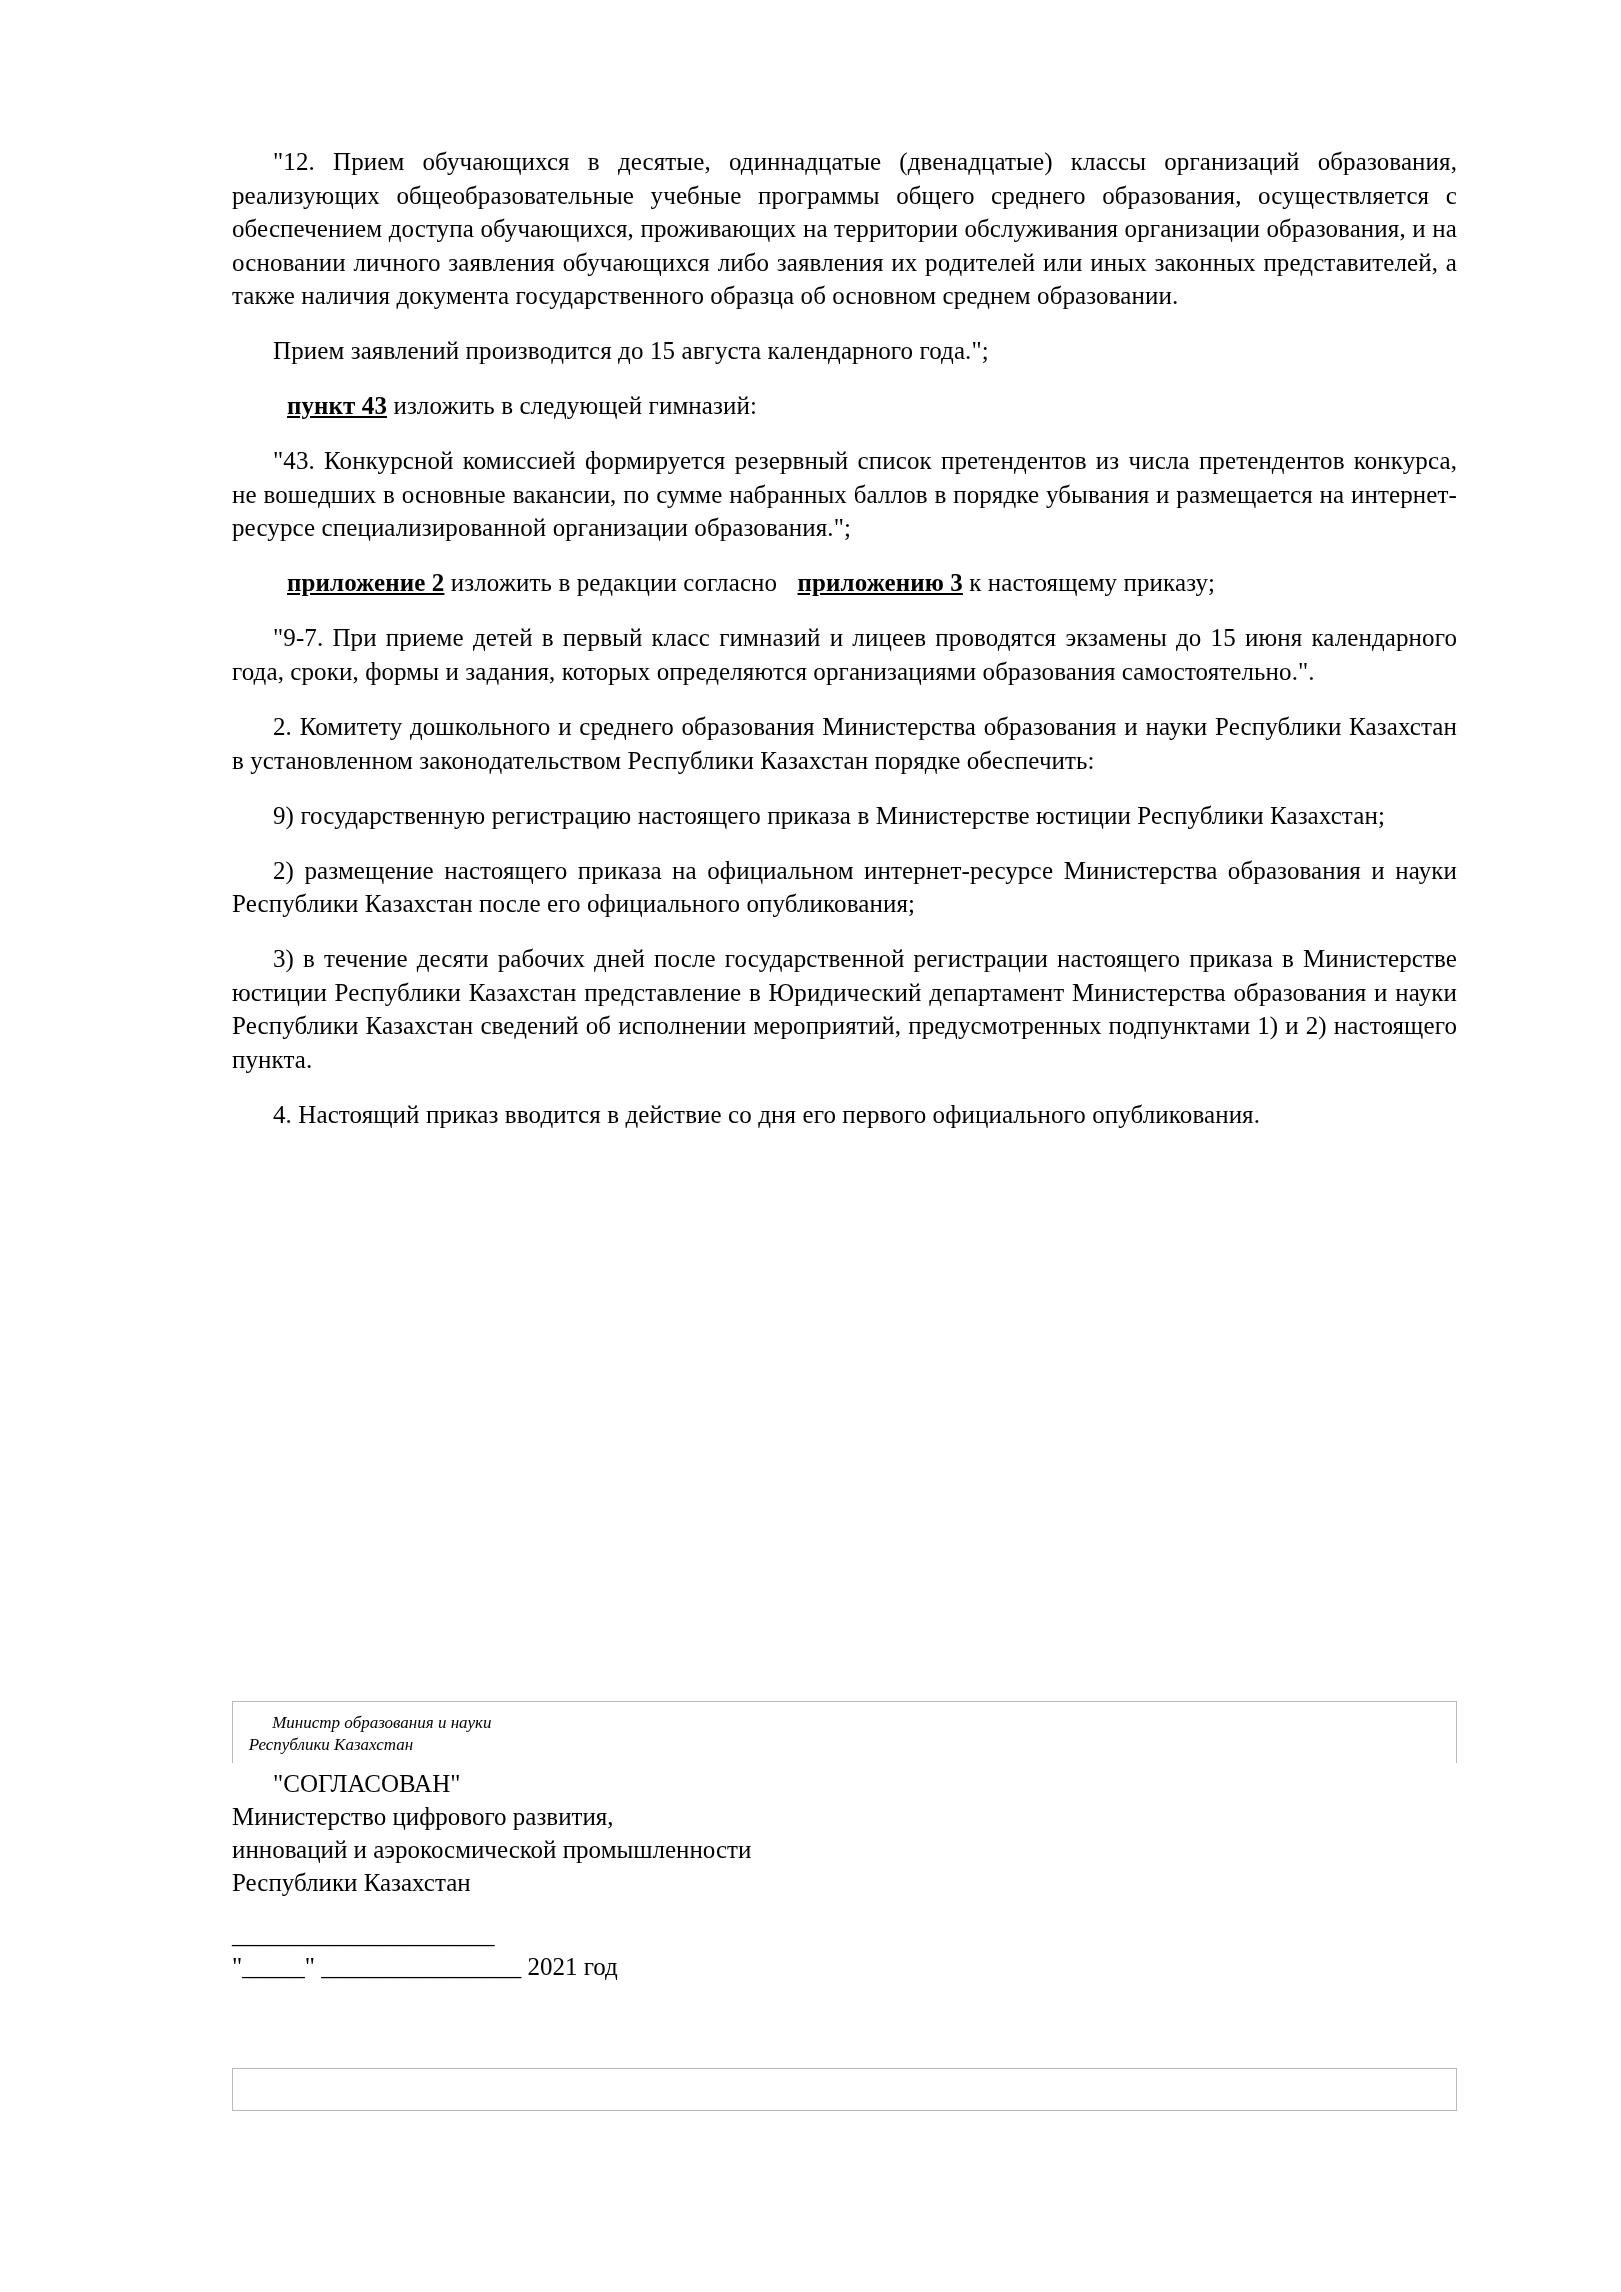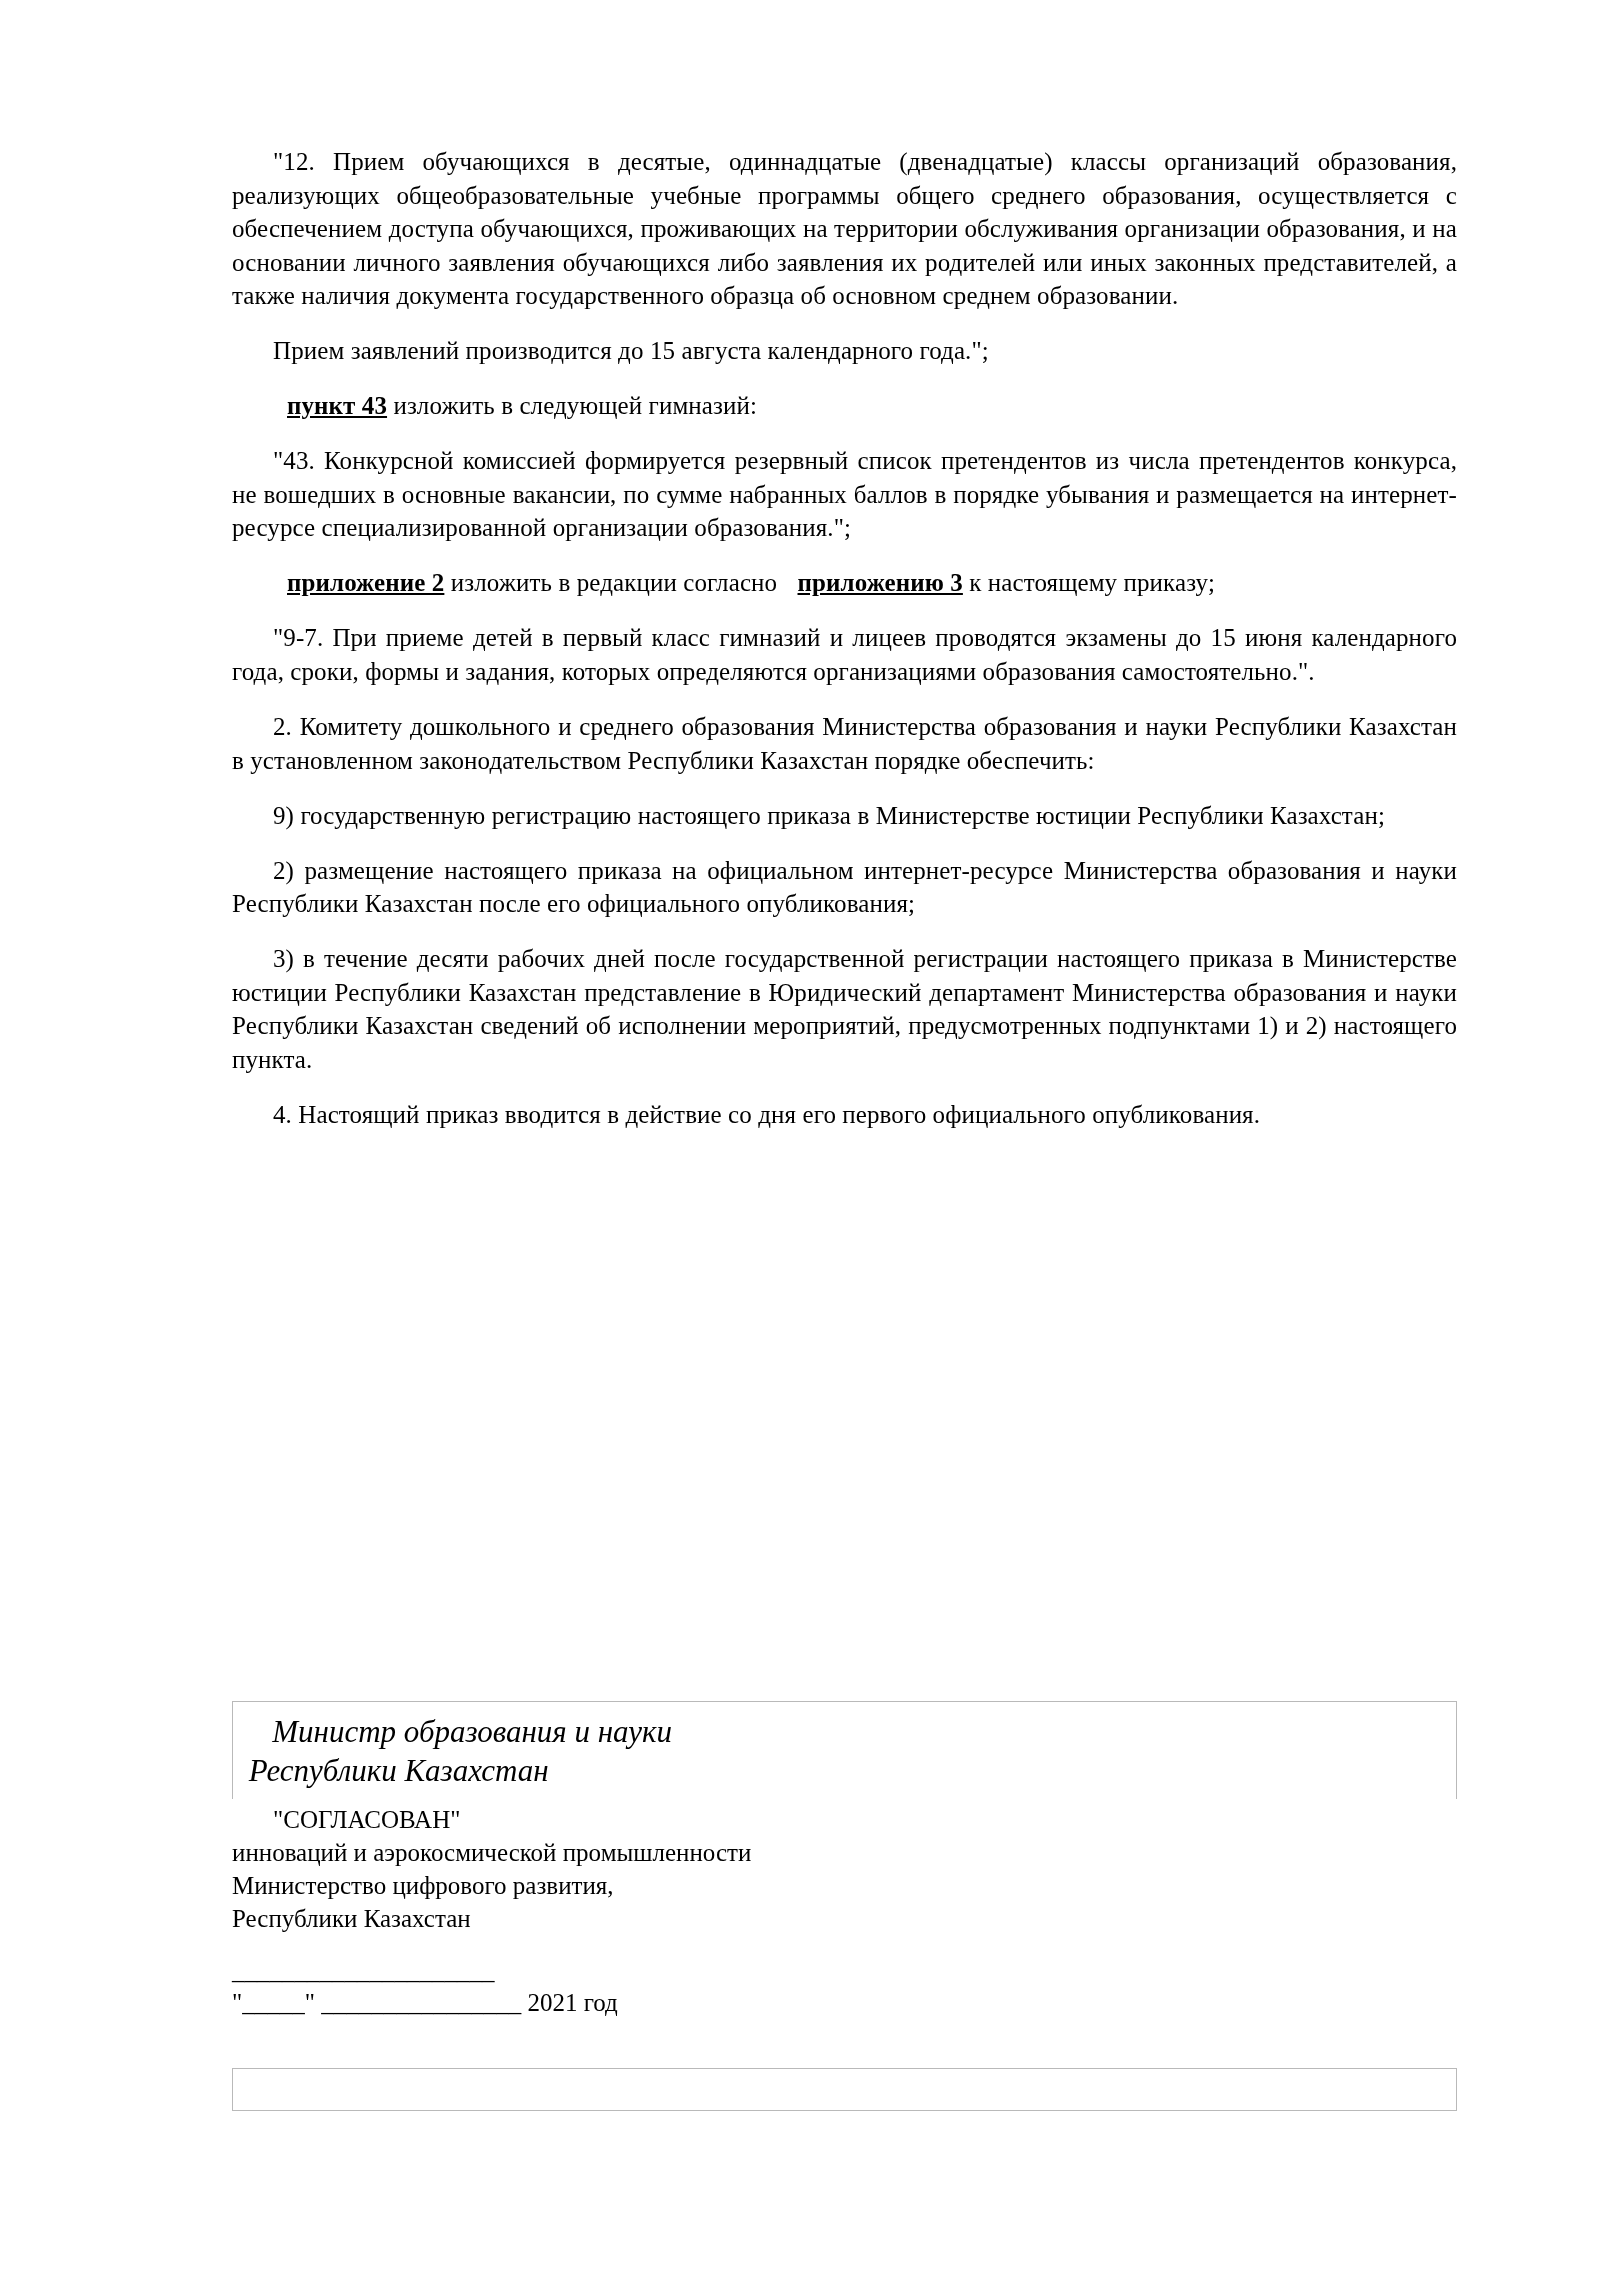--- a/index.html
+++ b/index.html
@@ -49,21 +49,21 @@
     left: 232px;
     top: 1701px;
     width: 1225px;
   }
   .sig-table {
     border: 1px solid #b9b9b9;
     border-bottom: none;
     padding: 9.8px 15.7px 7.8px 15.7px;
   }
   .sig-table .minister-line {
-    font-size: 31px;
+    font-size: 17px;
     font-style: italic;
     line-height: 1.28;
     text-indent: 23.5px;
   }
   .sig-table .minister-line.second {
     text-indent: 0;
   }
   .approve-block {
     font-size: 25px;
     line-height: 1.32;
@@ -126,22 +126,22 @@
 
   </div>
 
   <div class="sig-block">
     <div class="sig-table">
       <div class="minister-line">Министр образования и науки</div>
       <div class="minister-line second">Республики Казахстан</div>
     </div>
     <div class="approve-block">
       <div class="center-ish">"СОГЛАСОВАН"</div>
+      <div>Министерство цифрового развития,</div>
       <div>инноваций и аэрокосмической промышленности</div>
-      <div>Министерство цифрового развития,</div>
       <div>Республики Казахстан</div>
       <div class="blank-rule">_____________________</div>
       <div class="date-line">"_____" ________________ 2021 год</div>
     </div>
   </div>
 
   <div class="bottom-box"></div>
 
 </div>
 

